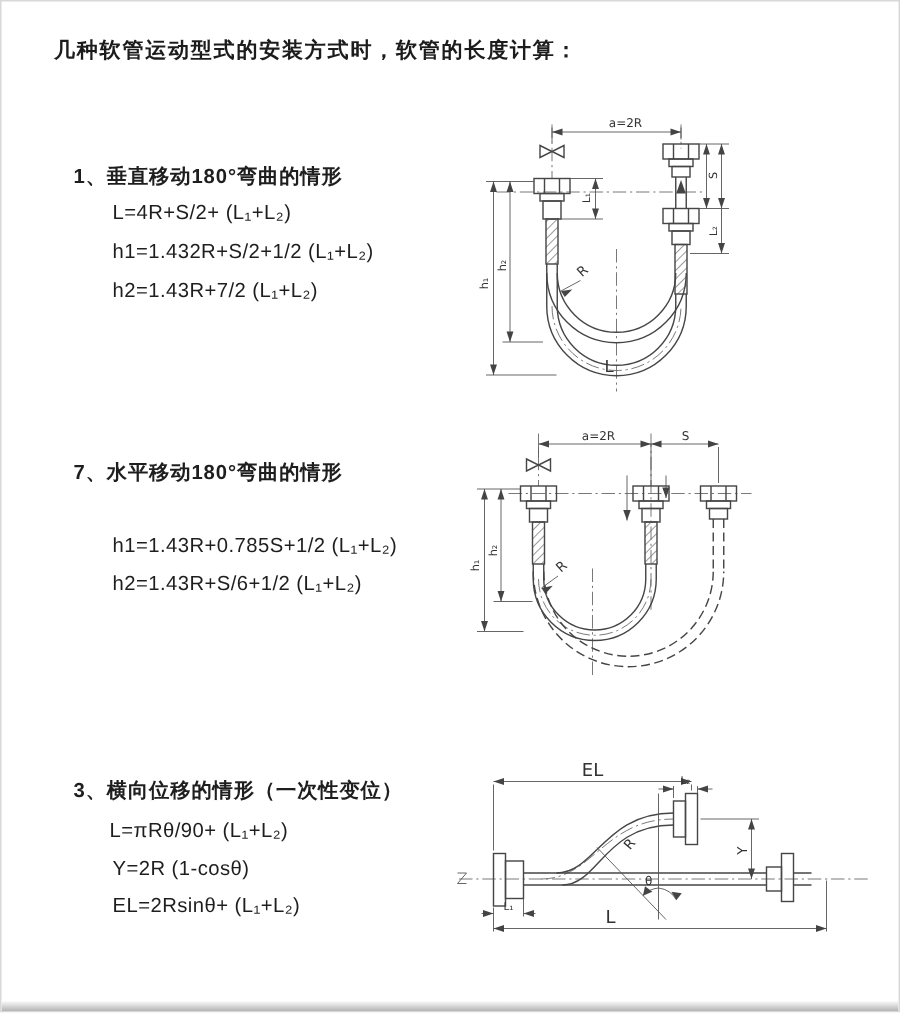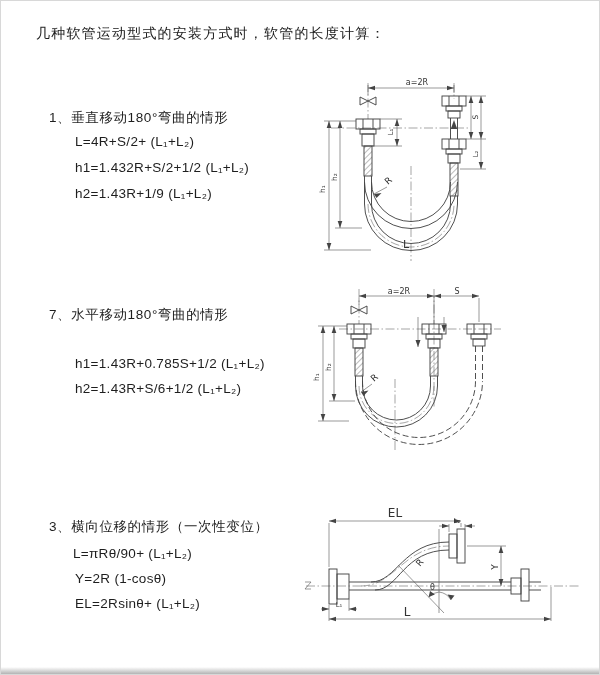--- a/index.html
+++ b/index.html
@@ -1,21 +1,21 @@
 <!DOCTYPE html>
 <html><head>
 <meta charset="utf-8">
 <style>
   html,body{margin:0;padding:0;background:#ffffff;}
   .page{position:relative;width:600px;height:675px;background:#ffffff;overflow:hidden;
         font-family:"Liberation Sans","DejaVu Sans",sans-serif;color:#222;
         border:1px solid #d8d8d8;box-sizing:border-box;}
   .t{position:absolute;white-space:nowrap;}
-  .title{font-size:14px;font-weight:normal;letter-spacing:1.2px;color:#1c1c1c;}
-  .heading{font-size:13.5px;font-weight:normal;letter-spacing:0.6px;color:#1e1e1e;}
+  .title{font-size:14px;font-weight:bold;letter-spacing:1.2px;color:#1c1c1c;}
+  .heading{font-size:13.5px;font-weight:bold;letter-spacing:0.6px;color:#1e1e1e;}
   .formula{font-size:13.5px;letter-spacing:0.3px;color:#1e1e1e;text-align:right;}
   svg{position:absolute;overflow:visible;}
   svg text{font-family:"DejaVu Sans",sans-serif;fill:#333;}
   .ln{stroke:#464646;stroke-width:0.95;fill:none;}
   .thin{stroke:#555;stroke-width:0.6;fill:none;}
   .cl{stroke:#6a6a6a;stroke-width:0.6;fill:none;stroke-dasharray:9 2.5 1.5 2.5;}
   .dash{stroke:#464646;stroke-width:0.95;fill:none;stroke-dasharray:6 3;}
   .ar{fill:#444;stroke:none;}
   .bottom-shade{position:absolute;left:0;top:666px;width:100%;height:9px;
         background:linear-gradient(#ffffff,#9e9e9e);}
@@ -23,21 +23,21 @@
 </head>
 <body>
 
 <div class="page">
 
   <div class="t title" style="left:35px;top:24px">几种软管运动型式的安装方式时，软管的长度计算：</div>
 
   <div class="t heading" style="left:48px;top:108px">1、垂直移动180°弯曲的情形</div>
   <div class="t formula" style="left:74px;top:133px">L=4R+S/2+ (L₁+L₂)</div>
   <div class="t formula" style="left:74px;top:159px">h1=1.432R+S/2+1/2 (L₁+L₂)</div>
-  <div class="t formula" style="left:74px;top:185px">h2=1.43R+1/9 (L₁+L₂)</div>
+  <div class="t formula" style="left:74px;top:185px">h2=1.43R+7/2 (L₁+L₂)</div>
 
   <div class="t heading" style="left:48px;top:305px">7、水平移动180°弯曲的情形</div>
   <div class="t formula" style="left:74px;top:355px">h1=1.43R+0.785S+1/2 (L₁+L₂)</div>
   <div class="t formula" style="left:74px;top:380px">h2=1.43R+S/6+1/2 (L₁+L₂)</div>
 
   <div class="t heading" style="left:48px;top:517px">3、横向位移的情形（一次性变位）</div>
   <div class="t formula" style="left:72px;top:545px">L=πRθ/90+ (L₁+L₂)</div>
   <div class="t formula" style="left:74px;top:570px">Y=2R (1-cosθ)</div>
   <div class="t formula" style="left:74px;top:595px">EL=2Rsinθ+ (L₁+L₂)</div>
 

